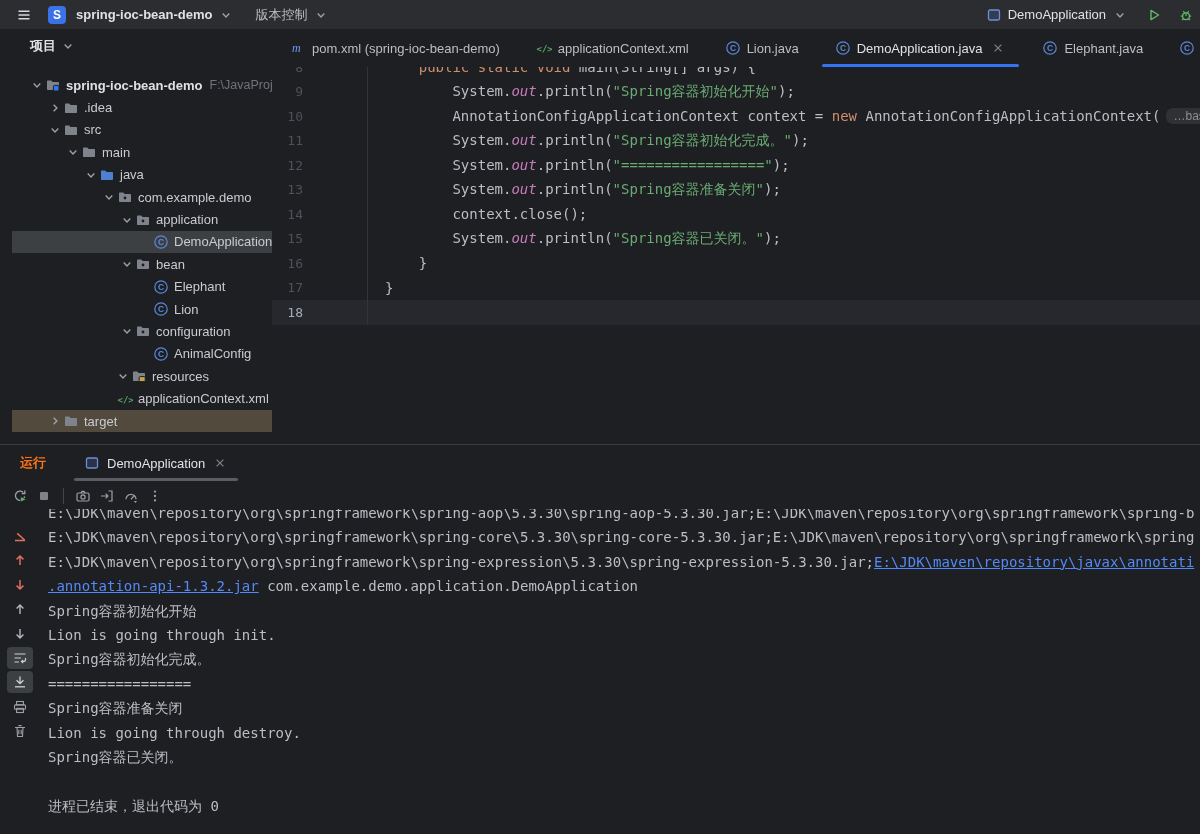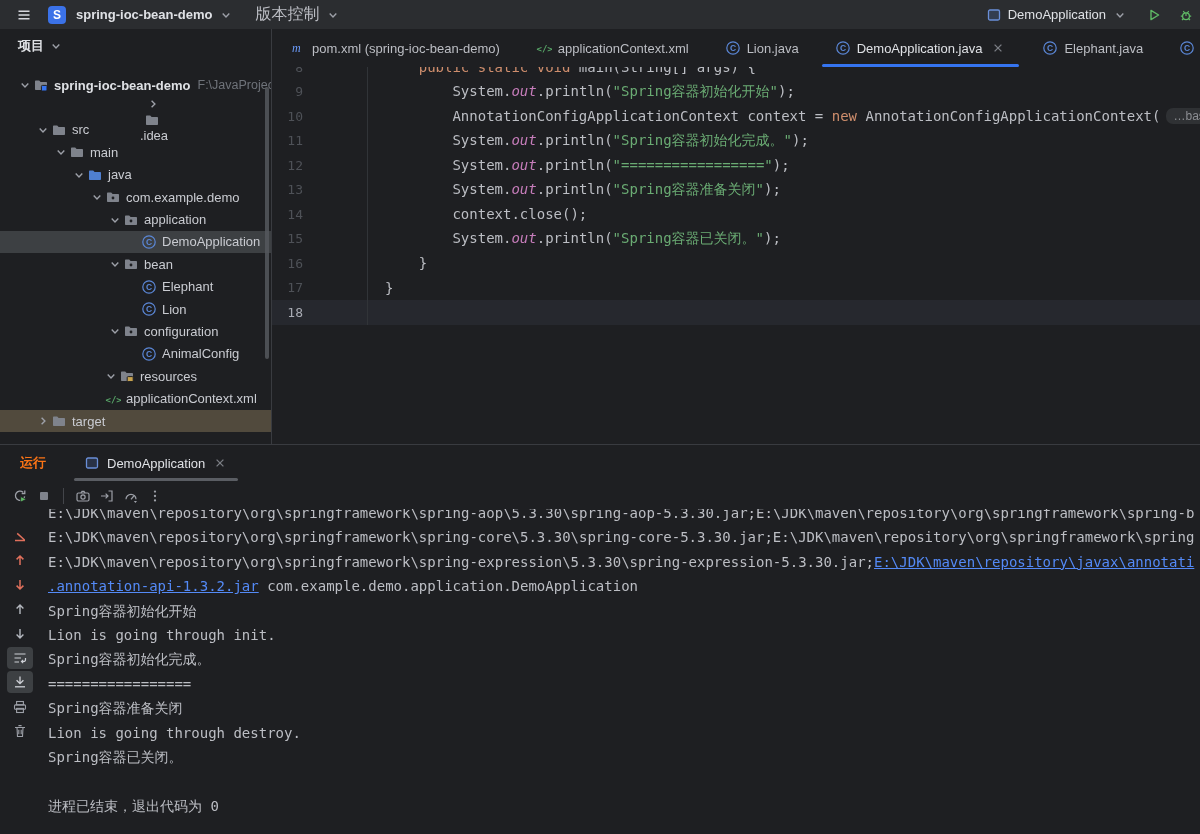--- a/index.html
+++ b/index.html
@@ -7,25 +7,25 @@
        font-family:"Liberation Sans",sans-serif;color:#bcbec4;}
   svg{display:block}
   
   .topbar{position:absolute;top:0;left:0;right:0;height:29px;background:#2b2d30;
           display:flex;align-items:center;z-index:5;}
   .tb-left{display:flex;align-items:center;padding-left:10px;}
   .tb-btn{display:flex;align-items:center;gap:5px;padding:3px 6px;border-radius:4px;}
   .logo{width:18px;height:18px;border-radius:4px;background:#3b72e8;color:#fff;font-size:12px;
         font-weight:bold;display:flex;align-items:center;justify-content:center;margin:0 4px 0 10px;}
   .tb-name{color:#dfe1e5;font-size:13px;font-weight:600;}
-  .tb-vcs{color:#bcbec4;font-size:16px;margin-left:10px;}
+  .tb-vcs{color:#bcbec4;font-size:13px;margin-left:10px;}
   .tb-right{margin-left:auto;display:flex;align-items:center;gap:8px;padding-right:2px;}
   .tb-run{display:flex;align-items:center;gap:6px;color:#dfe1e5;font-size:13px;}
   
-  .project-panel{position:absolute;top:29px;left:0;width:271px;height:415px;overflow:hidden;
+  .project-panel{position:absolute;top:29px;left:12px;width:271px;height:415px;overflow:hidden;
                  border-right:1px solid #393b40;background:#1e1f22;}
   .panel-header{height:34px;display:flex;align-items:center;padding-left:18px;gap:4px;
                 font-size:13px;font-weight:600;color:#dfe1e5;}
   .tree{position:absolute;top:45px;left:0;right:0;}
   .trow{height:22.4px;display:flex;align-items:center;font-size:13px;color:#c9cbd1;
         white-space:nowrap;}
   .trow.selected{background:#3d4043;}
   .trow.excluded{background:#514a3d;}
   .tchev{width:17px;height:16px;flex:none;display:flex;align-items:center;justify-content:center;}
   .ticn{width:18px;height:16px;flex:none;display:flex;align-items:center;justify-content:flex-start;}
@@ -165,21 +165,21 @@
           </span>
           <span class="ticn">
             <svg width="16" height="16" viewBox="0 0 16 16">
               <path d="M2 4.6c0-.6.4-1 1-1h3.2l1.4 1.4H13c.6 0 1 .4 1 1v5.9c0 .6-.4 1-1 1H3c-.6 0-1-.4-1-1z" fill="#7f838c"></path>
               <rect x="8.4" y="8.4" width="5.6" height="5.6" rx="1" fill="#3574f0" stroke="#1e1f22" stroke-width="1"></rect>
             </svg>
           </span>
           <span class="tlabel">spring-ioc-bean-demo</span>
           <span class="textra">F:\JavaProjec</span>
         </div>
-        <div class="trow" style="padding-left: 34px; flex-direction: column;">
+        <div class="trow" style="padding-left: 34px;">
           <span class="tchev">
             <svg width="16" height="16" viewBox="0 0 16 16">
               <path d="M6.6 4.7L9.9 8l-3.3 3.3" stroke="#9da0a8" stroke-width="1.4" fill="none"></path>
             </svg>
           </span>
           <span class="ticn">
             <svg width="16" height="16" viewBox="0 0 16 16">
               <path d="M2 4.6c0-.6.4-1 1-1h3.2l1.4 1.4H13c.6 0 1 .4 1 1v5.9c0 .6-.4 1-1 1H3c-.6 0-1-.4-1-1z" fill="#7f838c"></path>
             </svg>
           </span>

